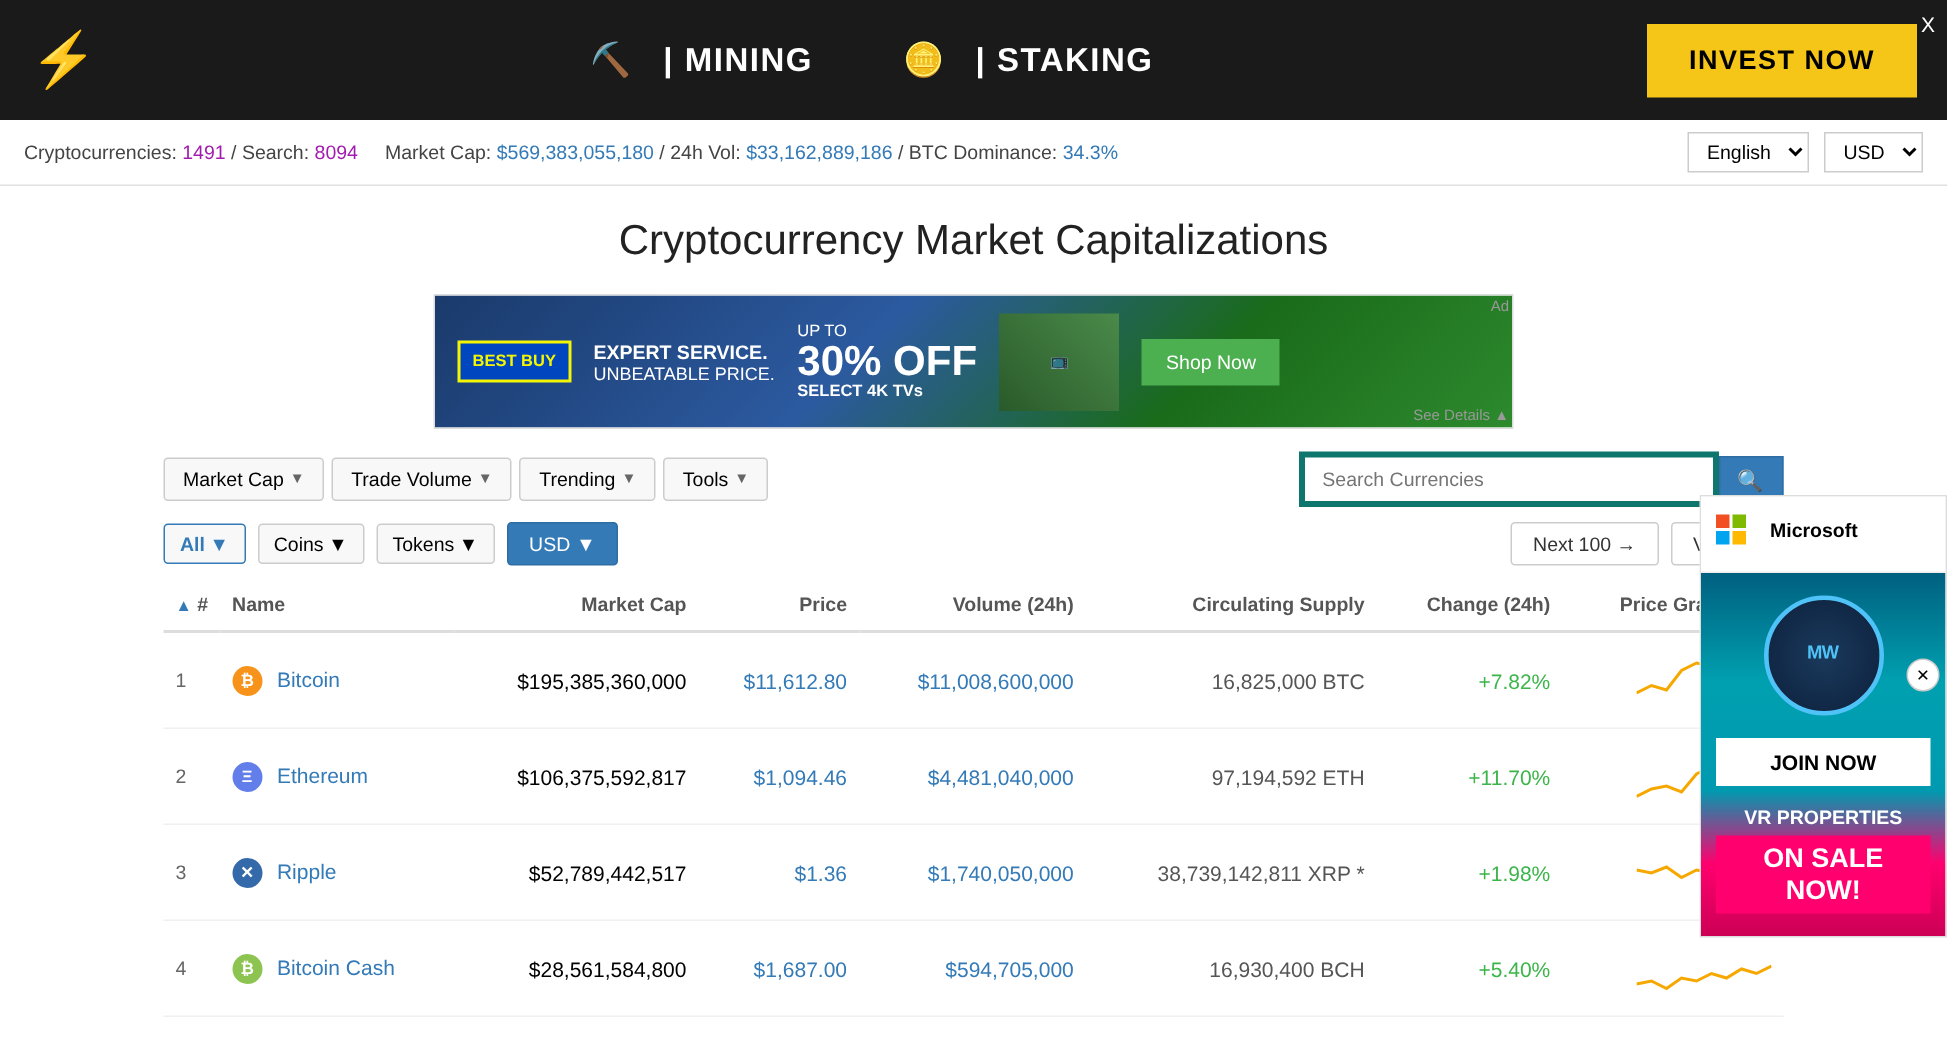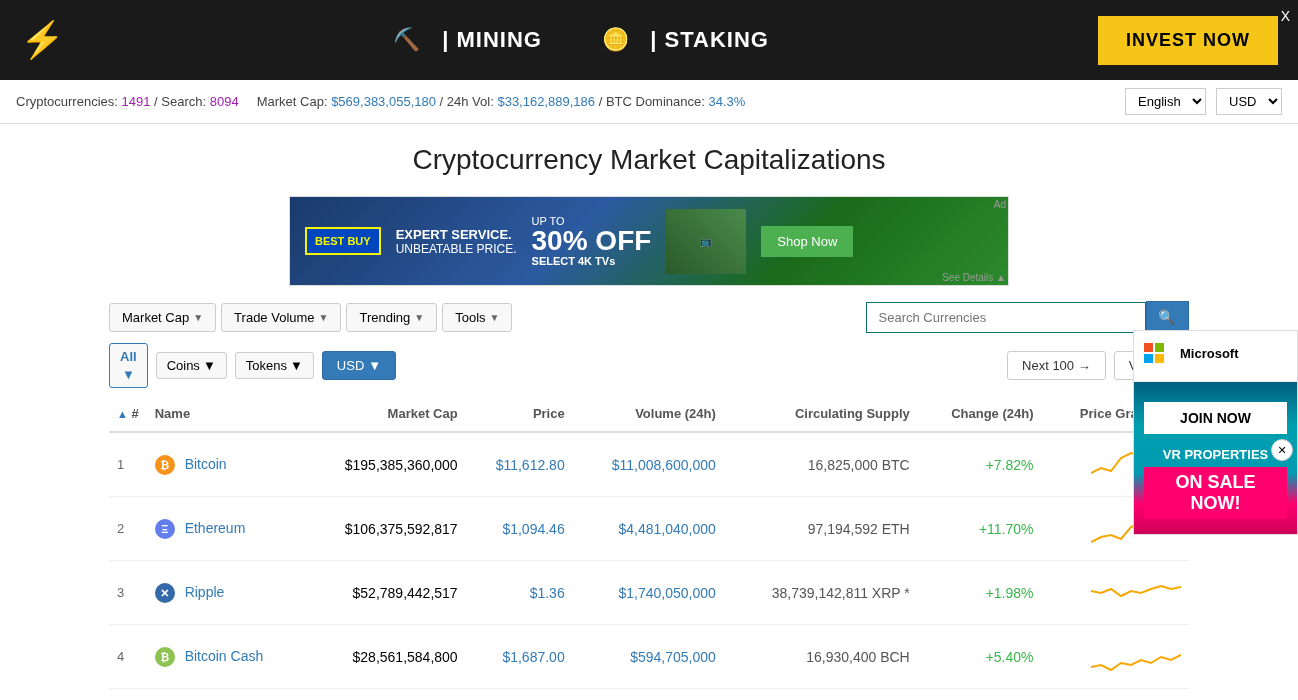--- a/index.html
+++ b/index.html
@@ -168,21 +168,21 @@
       gap: 4px;
       border-radius: 3px;
     }
     .filter-btn .arrow { font-size: 10px; color: #666; }
     .search-bar {
       margin-left: auto;
       display: flex;
       align-items: center;
     }
     .search-input {
-      border: 1px solid #0f766e;
+      border: 4px solid #0f766e;
       padding: 7px 12px;
       font-size: 13px;
       width: 280px;
       outline: none;
     }
     .search-btn {
       background: #337ab7;
       border: 1px solid #2e6da4;
       color: #fff;
       padding: 7px 12px;
@@ -203,21 +203,21 @@
       border: 1px solid #ccc;
       background: #f8f8f8;
       padding: 5px 10px;
       cursor: pointer;
       font-size: 13px;
       border-radius: 3px;
       display: flex;
       align-items: center;
       gap: 3px;
     }
-    .ctrl-btn.active { color: #337ab7; font-weight: bold; border-color: #337ab7; flex-direction: column; }
+    .ctrl-btn.active { color: #337ab7; font-weight: bold; border-color: #337ab7; }
     .usd-btn {
       background: #337ab7;
       color: #fff;
       border: 1px solid #2e6da4;
       padding: 6px 14px;
       cursor: pointer;
       font-size: 13px;
       border-radius: 3px;
       display: flex;
       align-items: center;
@@ -511,17 +511,18 @@
         <div style="width:9px;height:9px;background:#f25022;"></div>
         <div style="width:9px;height:9px;background:#7fba00;"></div>
         <div style="width:9px;height:9px;background:#00a4ef;"></div>
         <div style="width:9px;height:9px;background:#ffb900;"></div>
       </div>
       <span style="font-weight:bold;font-size:13px;">Microsoft</span>
     </div>
   </div>
 
   <div style="background:linear-gradient(180deg,#006080 0%,#00a0b0 30%,#009ab0 60%,#ff006e 80%,#cc0055 100%);padding:15px 10px;text-align:center;color:#fff;">
+    <div style="width:80px;height:80px;border-radius:50%;background:radial-gradient(circle,#1a3a5c 0%,#0d1f3c 100%);border:3px solid #4fc3f7;display:flex;align-items:center;justify-content:center;margin:0 auto 10px;font-size:18px;font-weight:bold;color:#4fc3f7;">ᴹᵂ</div>
     <button style="background:#fff;color:#000;font-weight:bold;font-size:14px;padding:8px 20px;margin:5px 0;cursor:pointer;border:none;width:100%;">JOIN NOW</button>
     <div style="font-size:13px;font-weight:bold;margin-top:8px;">VR PROPERTIES</div>
     <div style="font-size:18px;font-weight:bold;background:#ff006e;padding:5px;margin-top:5px;">ON SALE NOW!</div>
   </div>
 </div>
 
 </body></html>

